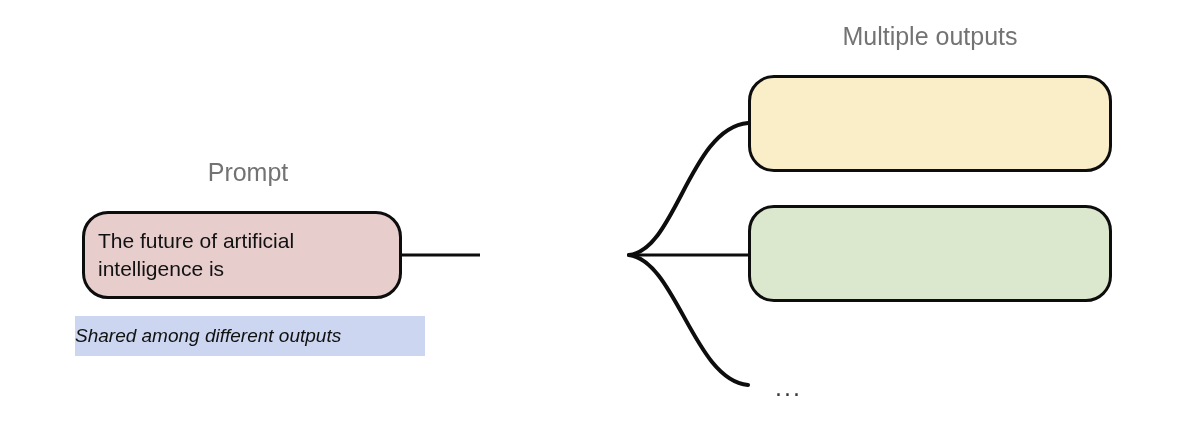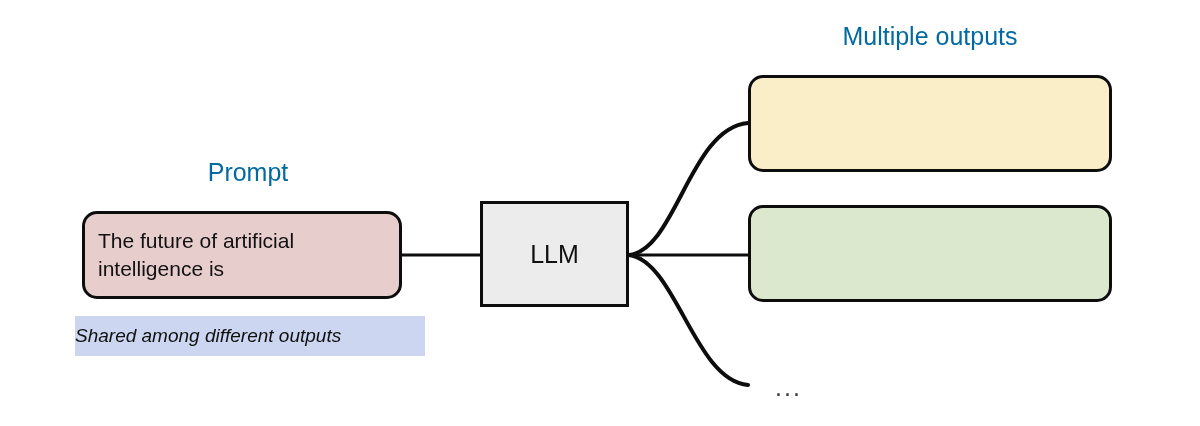--- a/index.html
+++ b/index.html
@@ -22,21 +22,21 @@
     position: absolute;
     left: 0;
     top: 0;
     width: 1200px;
     height: 426px;
     pointer-events: none;
   }
   .caption {
     position: absolute;
     font-size: 25px;
-    color: #0369a1;
+    color: #737373;
     line-height: 1;
     white-space: nowrap;
     text-align: center;
   }
   #prompt-caption {
     left: 88px;
     top: 160px;
     width: 320px;
   }
   #outputs-caption {
@@ -45,21 +45,21 @@
     width: 364px;
   }
   .node {
     position: absolute;
     box-sizing: border-box;
     border: 3px solid #0d0d0d;
     display: flex;
     align-items: center;
   }
   .rounded {
-    border-radius: 15px;
+    border-radius: 26px;
   }
   #prompt-box {
     left: 82px;
     top: 211px;
     width: 320px;
     height: 88px;
     background: #e8cdcd;
     padding: 0 13px;
   }
   #prompt-box .body-text {
@@ -138,23 +138,20 @@
   </svg>
 
   <div class="caption" id="prompt-caption">Prompt</div>
 
   <div class="caption" id="outputs-caption">Multiple outputs</div>
 
   <div class="node rounded" id="prompt-box">
     <span class="body-text">The future of artificial intelligence is</span>
   </div>
 
-  <div class="node" id="llm-box">
-    <span class="body-text">LLM</span>
-  </div>
 
   <div class="node rounded" id="output-box-1">
     <span class="body-text"></span>
   </div>
 
   <div class="node rounded" id="output-box-2">
     <span class="body-text"></span>
   </div>
 
   <div id="ellipsis">...</div>

